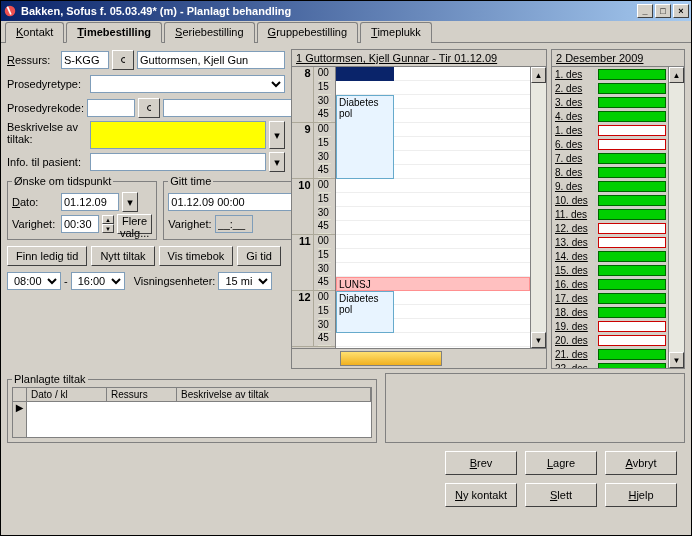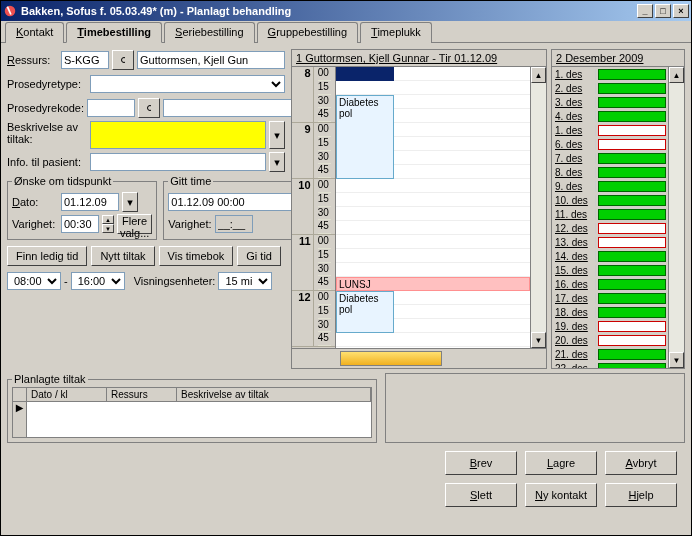--- a/index.html
+++ b/index.html
@@ -393,18 +393,18 @@
       </fieldset>
       <div style="width:300px;height:70px;border:1px solid #808080;background:#d4d0c8"></div>
     </div>
 
     <div class="bottom-btns">
       <button class="btn underline-first">Brev</button>
       <button class="btn underline-first">Lagre</button>
       <button class="btn underline-first">Avbryt</button>
     </div>
     <div class="bottom-btns" style="padding-top:0">
+      <button class="btn"><span style="text-decoration:underline">N</span>y kontakt</button>
       <button class="btn underline-first">Slett</button>
-      <button class="btn"><span style="text-decoration:underline">N</span>y kontakt</button>
       <button class="btn underline-first">Hjelp</button>
     </div>
   </div>
 </div>
 
 </body></html>

